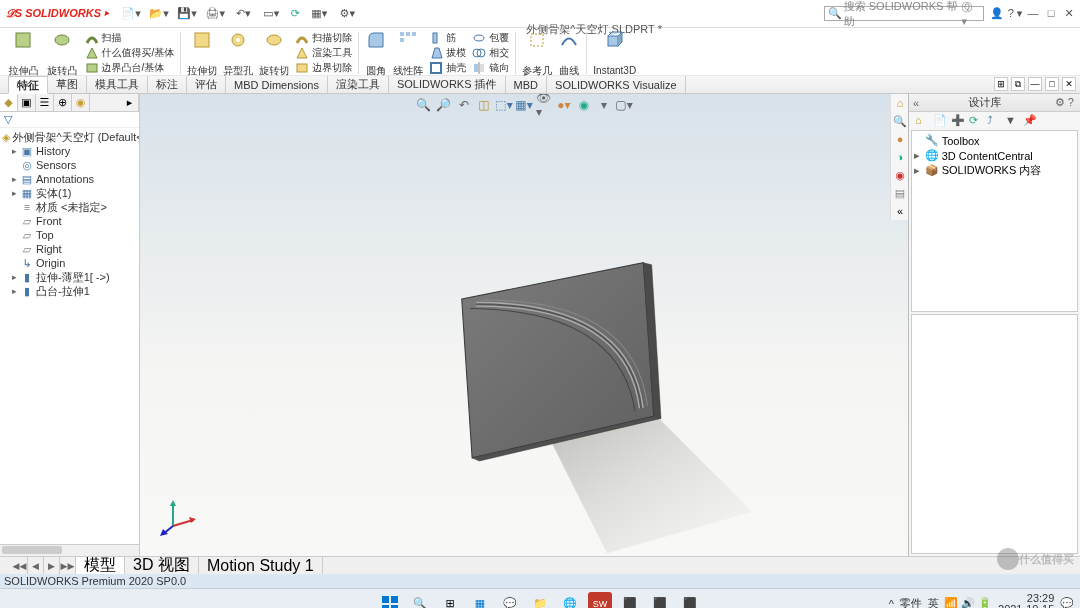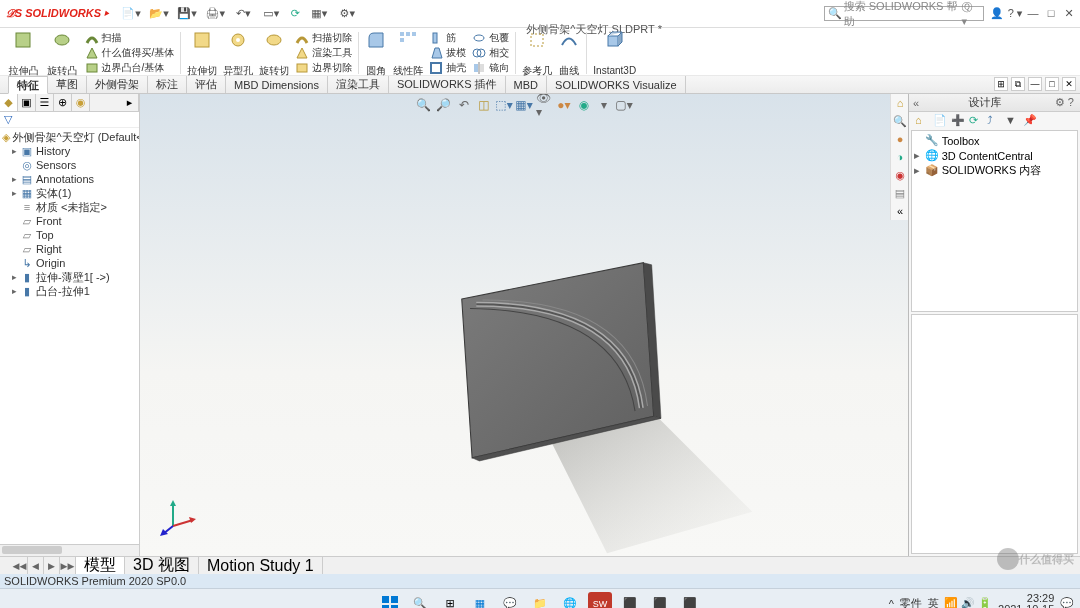--- a/index.html
+++ b/index.html
@@ -287,21 +287,21 @@
         <path d="M13 6 L17 2 L17 12 L13 16" fill="#88a8c8" stroke="#4878a8"></path>
         <path d="M3 6 L7 2 L17 2" fill="#c8d8e8" stroke="#4878a8"></path>
       </svg>
       <span class="lbl">Instant3D</span>
     </div>
 </div>
 
 <div class="tabstrip">
   <div class="tab active">特征</div>
   <div class="tab">草图</div>
-  <div class="tab">外侧骨架</div>
+  <div class="tab">模具工具</div>
   <div class="tab">标注</div>
   <div class="tab">评估</div>
   <div class="tab">MBD Dimensions</div>
   <div class="tab">渲染工具</div>
   <div class="tab">SOLIDWORKS 插件</div>
   <div class="tab">MBD</div>
   <div class="tab">SOLIDWORKS Visualize</div>
   <div class="tab-right">
     <span>⊞</span>
     <span>⧉</span>

